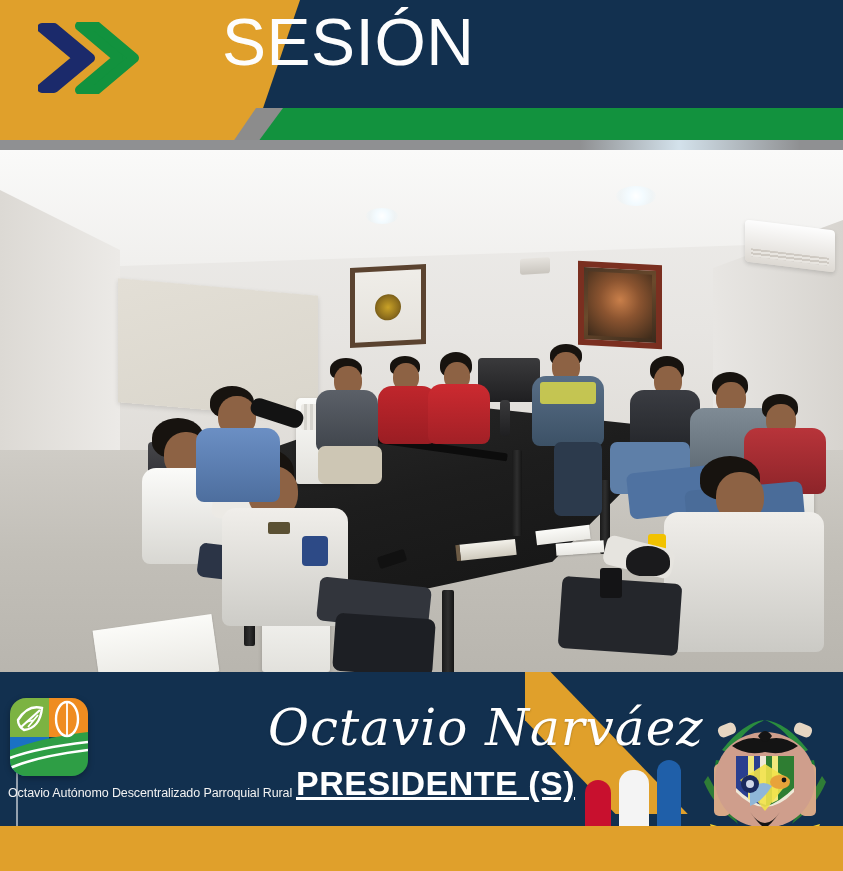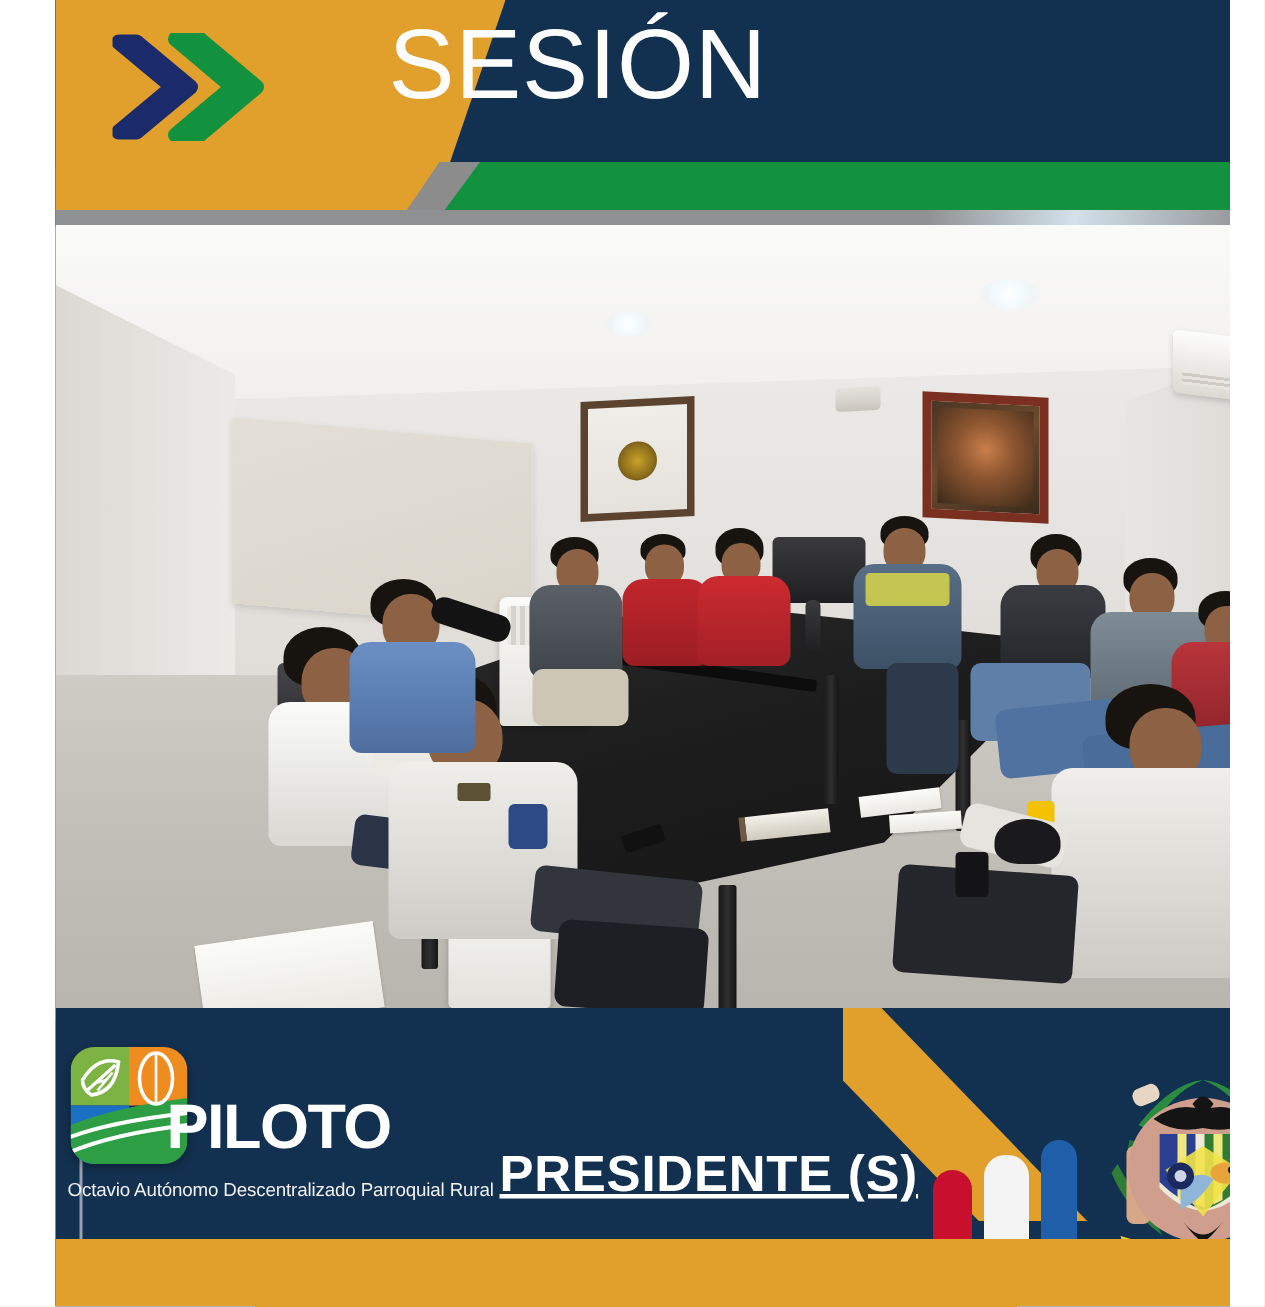--- a/index.html
+++ b/index.html
@@ -1,18 +1,18 @@
 <!DOCTYPE html>
 <html><head>
 <meta charset="utf-8">
 <style>
   html,body{margin:0;padding:0;background:#fff;}
   body{font-family:"Liberation Sans",sans-serif;}
   #poster{
-    position:relative;width:783px;height:871px;overflow:hidden;background:#12304f;margin-left:37px;
+    position:relative;width:843px;height:871px;overflow:hidden;background:#12304f;
   }
 
   
   .header{position:absolute;left:0;top:0;width:843px;height:152px;overflow:hidden;background:#12304f;}
   .hdr-navy{position:absolute;left:0;top:0;width:843px;height:110px;background:#12304f;}
   .hdr-orange{
     position:absolute;left:0;top:0;width:300px;height:152px;background:#e0a02b;
     clip-path:polygon(0 0, 300px 0, 248px 152px, 0 152px);
   }
   .hdr-orange-tail{
@@ -335,23 +335,23 @@
         <path d="M0 60 Q26 50 78 44" stroke="#ffffff" stroke-width="2.6" fill="none"></path>
         <path d="M0 70 Q28 58 78 52" stroke="#ffffff" stroke-width="2.6" fill="none"></path>
         <path d="M8 22 Q18 6 32 10 Q30 30 14 32 Q8 28 8 22 Z" fill="none" stroke="#ffffff" stroke-width="2.4"></path>
         <path d="M10 30 L30 12" stroke="#ffffff" stroke-width="2.2"></path>
         <path d="M16 24 L24 22 M18 29 L28 17" stroke="#ffffff" stroke-width="1.8"></path>
         <ellipse cx="57" cy="21" rx="11" ry="17" fill="none" stroke="#ffffff" stroke-width="2.4"></ellipse>
         <path d="M57 5 L57 38" stroke="#ffffff" stroke-width="1.8"></path>
       </svg>
     </div>
 
-    <div class="brand-piloto">PILOTO</div>
     <div class="brand-tag">Octavio Autónomo Descentralizado Parroquial Rural</div>
 
+    <div class="sig-name">Octavio Narváez</div>
     <div class="sig-role">PRESIDENTE (S)</div>
 
     <div class="bars">
       <div class="bar bar-r"></div>
       <div class="bar bar-w"></div>
       <div class="bar bar-b"></div>
     </div>
 
     <div class="crest-emblem">
       <svg width="146" height="140" viewBox="0 0 146 140">

